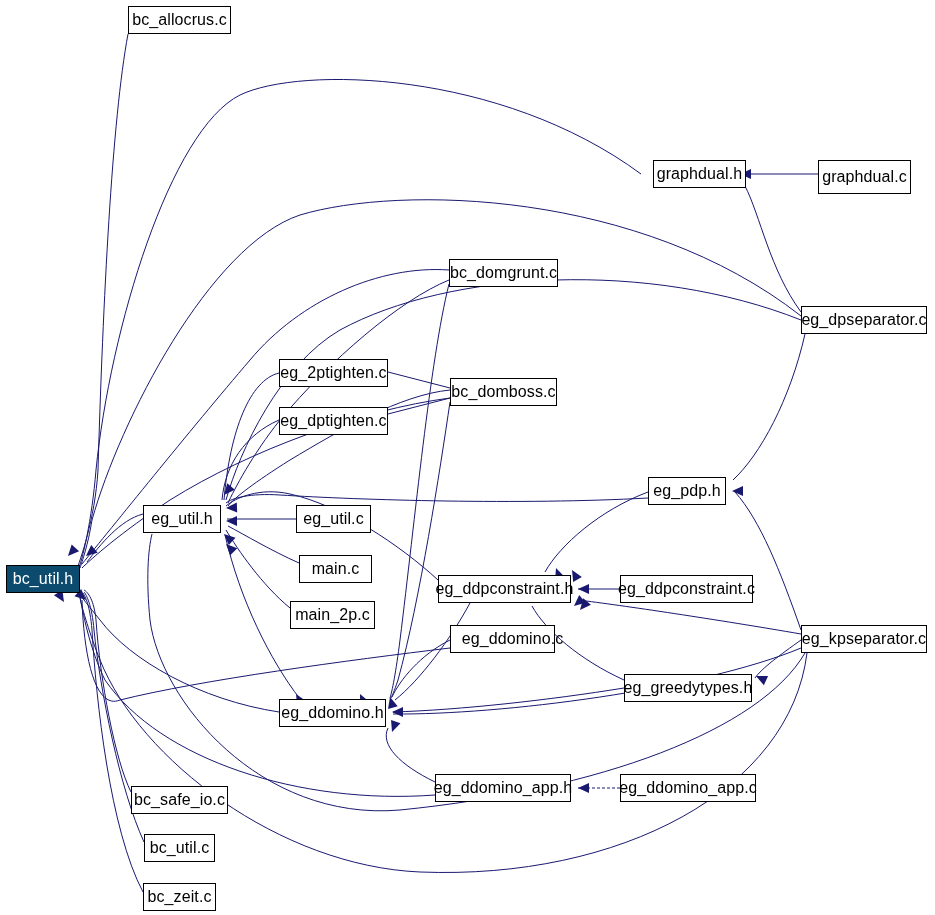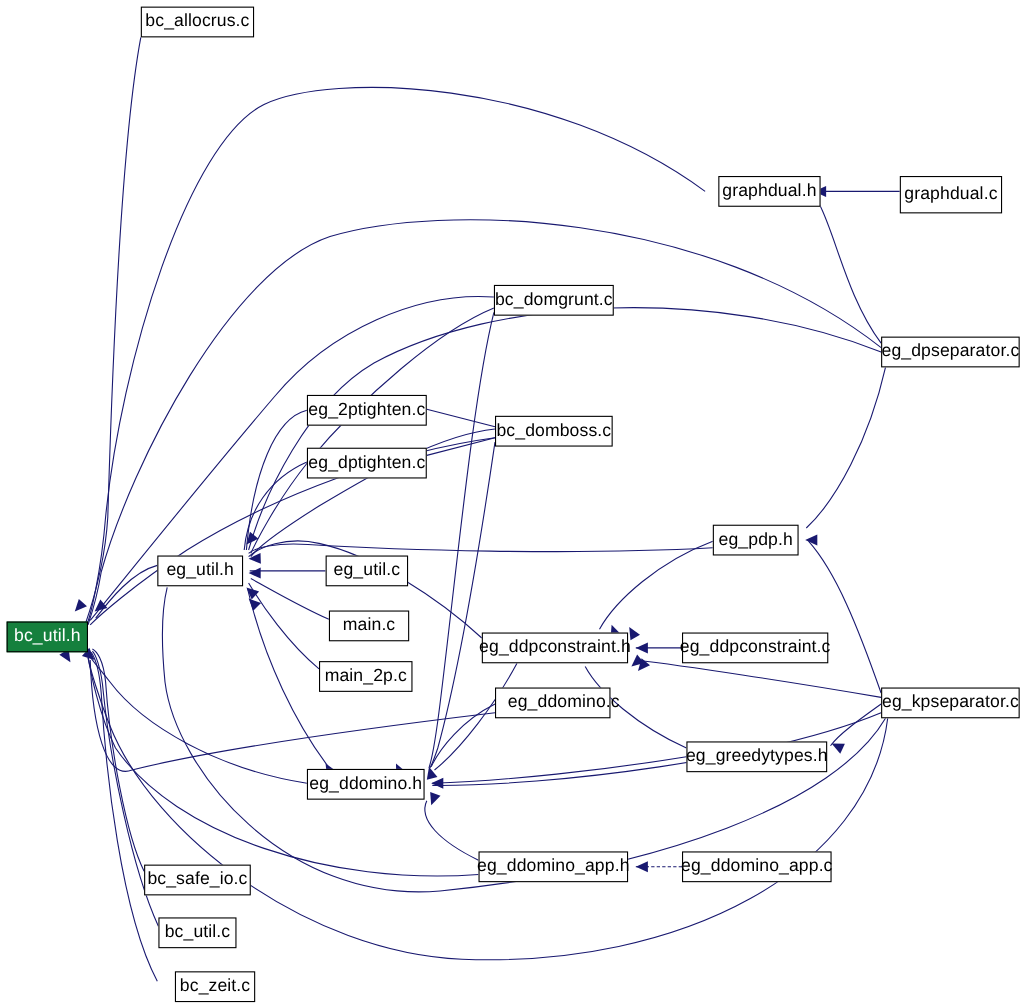--- a/index.html
+++ b/index.html
@@ -34,21 +34,21 @@
     font-size: 16px;
     line-height: 1;
     display: flex;
     align-items: center;
     justify-content: center;
     white-space: nowrap;
     letter-spacing: 0.1px;
     z-index: 5;
   }
   .graph-node.root-node {
-    background: #15803d;
+    background: #0c4a6e;
     color: #ffffff;
     border: 1px solid #000000;
   }
   .node-label {
     display: block;
     padding: 0 6px;
   }
 </style>
 </head>
 <body>
@@ -195,18 +195,18 @@
       </div>
       <div class="graph-node" style="left: 620px; top: 774px; width: 136px; height: 28px;">
         <span class="node-label">eg_ddomino_app.c</span>
       </div>
       <div class="graph-node" style="left: 131px; top: 786px; width: 97px; height: 28px;">
         <span class="node-label">bc_safe_io.c</span>
       </div>
       <div class="graph-node" style="left: 144px; top: 834px; width: 71px; height: 28px;">
         <span class="node-label">bc_util.c</span>
       </div>
-      <div class="graph-node" style="left: 143px; top: 883px; width: 73px; height: 28px; margin-left: 16px;">
+      <div class="graph-node" style="left: 143px; top: 883px; width: 73px; height: 28px;">
         <span class="node-label">bc_zeit.c</span>
       </div>
     </div>
 
 </div>
 
 </body></html>

